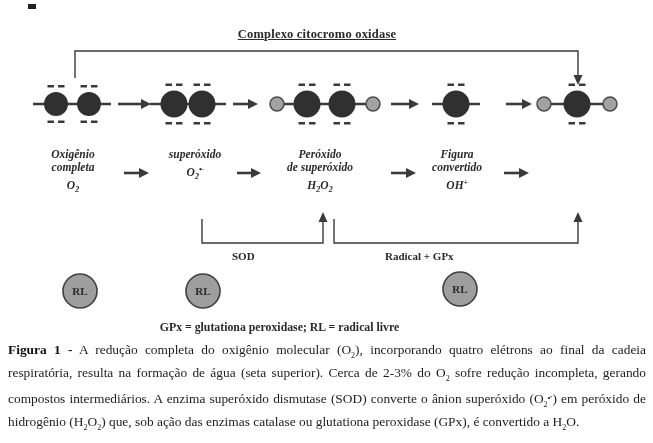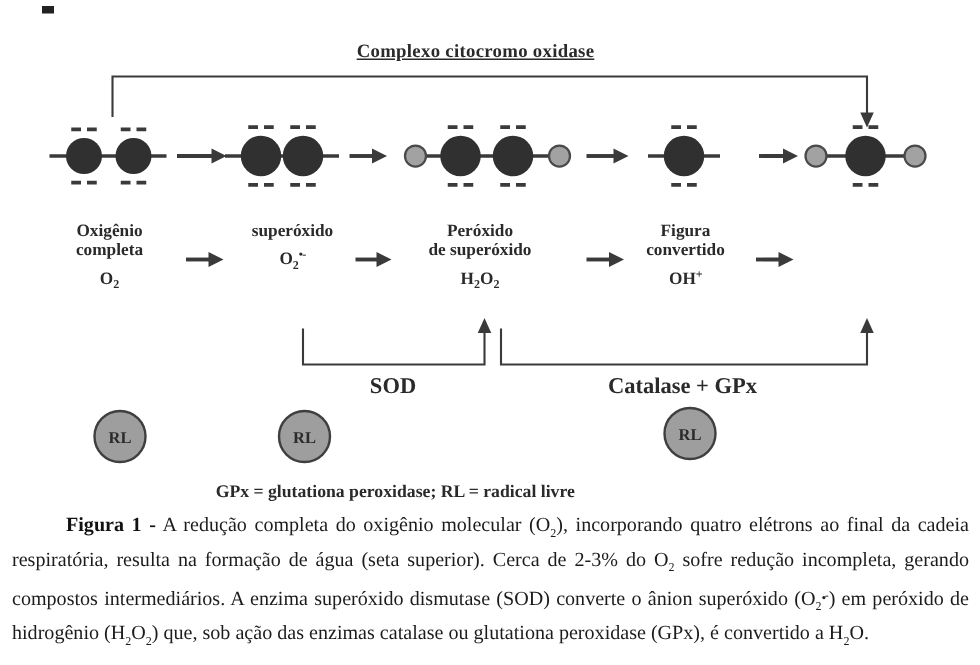--- a/index.html
+++ b/index.html
@@ -7,38 +7,38 @@
     position:relative;width:653px;height:443px;background:#ffffff;overflow:hidden;
     font-family:"Liberation Serif", serif;color:var(--ink,#2a2a2a);
   }
   svg{position:absolute;left:0;top:0;pointer-events:none;}
   .toplabel{
     position:absolute;left:217px;top:27px;width:200px;text-align:center;
     font-size:12.5px;font-weight:bold;color:var(--ink,#2a2a2a);letter-spacing:.2px;text-decoration:underline;
   }
   .stage{
     position:absolute;text-align:center;font-size:11.5px;font-weight:bold;
-    line-height:13px;color:var(--ink,#2a2a2a);
+    line-height:13px;color:var(--ink,#2a2a2a);font-style:italic;
   }
   .formula{margin-top:2px;font-size:11.5px;}
   .formula sub{font-size:8px;}
   .formula sup{font-size:8px;vertical-align:4px;letter-spacing:-0.5px;}
   .enzyme{
-    position:absolute;text-align:center;font-size:15px;font-weight:bold;
+    position:absolute;font-size:11px;font-weight:bold;
     color:var(--ink,#2a2a2a);
   }
   .legend{
     position:absolute;left:0;top:320px;width:527px;text-align:center;
-    font-size:11.8px;font-weight:bold;color:var(--ink,#2a2a2a);
+    font-size:11.8px;font-weight:bold;color:var(--ink,#2a2a2a);padding-left:16px;
   }
   .caption{
     position:absolute;left:8px;top:341px;width:638px;margin:0;
     font-size:13.4px;line-height:17.8px;text-align:justify;color:#1c1c1c;
   }
-  .caption b{font-weight:bold;color:#111;margin-left:36px;}
+  .caption b{font-weight:bold;color:#111;}
   .caption sub{font-size:8px;}
   .caption sup{font-size:8px;vertical-align:4px;}
   .caption .bullet{font-size:9px;vertical-align:2px;letter-spacing:-1px;}
   .artifact{position:absolute;left:28px;top:4px;width:8px;height:5px;background:#222;}
 </style>
 </head>
 <body>
 
 <div class="page">
 
@@ -189,21 +189,21 @@
   <div class="stage" style="left:407px;top:148px;width:100px">
     <div>Figura</div>
     <div>convertido</div>
     <div class="formula"><span>OH</span><sub></sub><span></span><sub></sub><sup>+</sup></div>
   </div>
 
   <div class="stage" style="left:522px;top:153px;width:100px">
   </div>
 
   <div class="enzyme" style="left:232px;top:250px;width:60px">SOD</div>
-  <div class="enzyme" style="left:385px;top:250px;width:140px">Catalase + GPx</div>
+  <div class="enzyme" style="left:385px;top:250px;width:140px">Radical + GPx</div>
 
   <div class="legend">GPx = glutationa peroxidase; RL = radical livre</div>
 
   <p class="caption">
     <b>Figura 1 -</b>
     <span>A redução completa do oxigênio molecular (O</span><sub>2</sub><span>), incorporando quatro elétrons ao final da cadeia respiratória, resulta na formação de água (seta superior). Cerca de 2-3% do O</span><sub>2</sub><span> sofre redução incompleta, gerando compostos intermediários. A enzima superóxido dismutase (SOD) converte o ânion superóxido (O</span><sub>2</sub><span class="bullet">•</span><sup>-</sup><span>) em peróxido de hidrogênio (H</span><sub>2</sub><span>O</span><sub>2</sub><span>) que, sob ação das enzimas catalase ou glutationa peroxidase (GPx), é convertido a H</span><sub>2</sub><span>O.</span>
   </p>
 
 </div>
 

